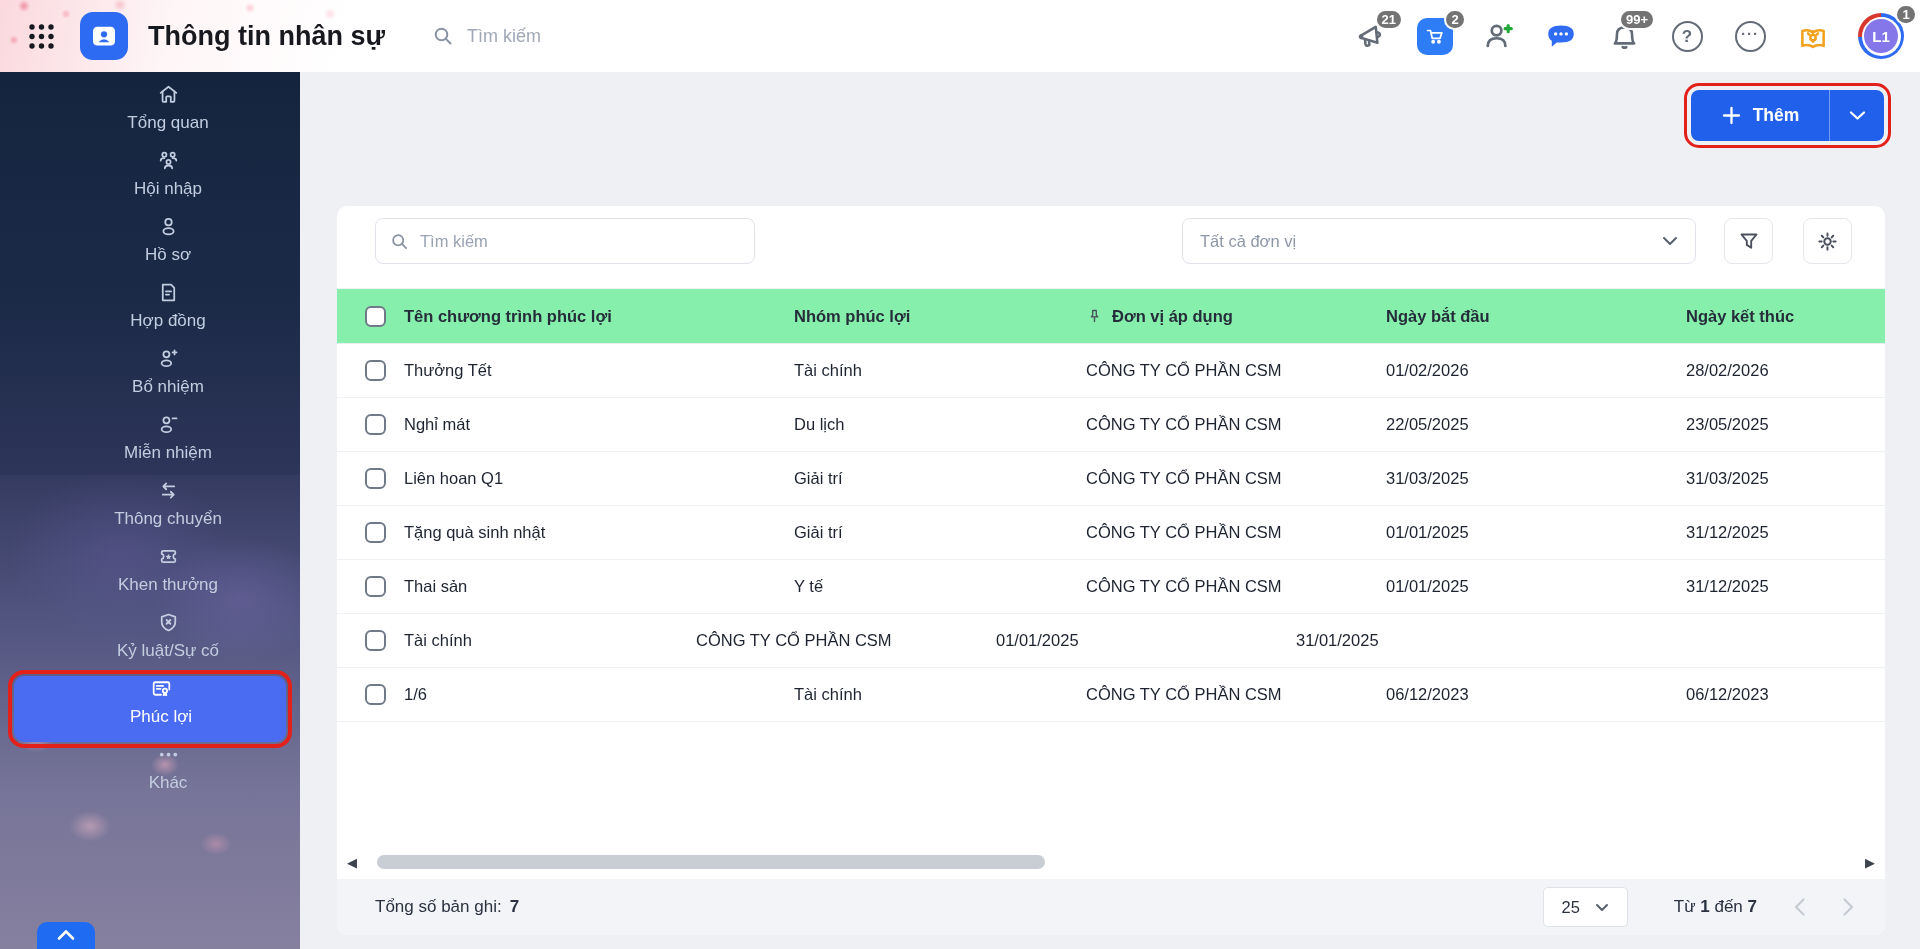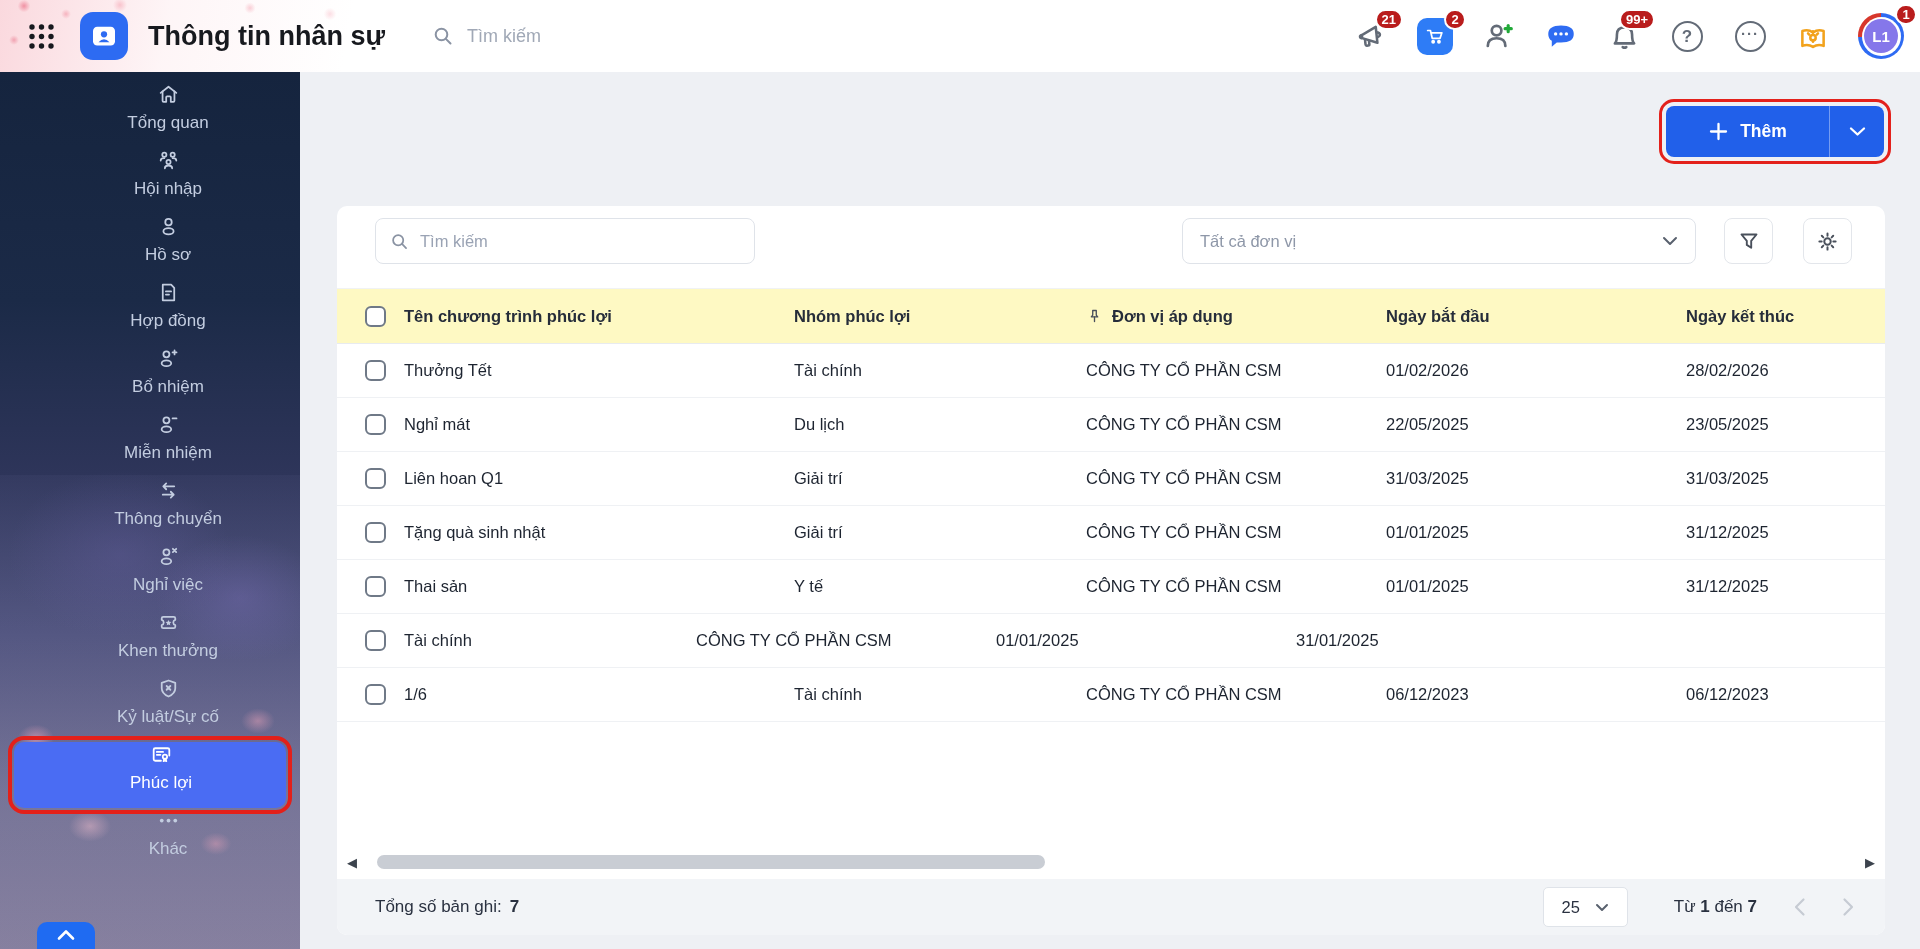--- a/index.html
+++ b/index.html
@@ -20,21 +20,21 @@
       linear-gradient(100deg, rgba(248,196,204,.65) 0%, rgba(252,227,231,.35) 30%, rgba(255,255,255,0) 62%);
   }
   .menu-grid { margin-left:24px; width:34px; height:34px; display:flex; align-items:center; justify-content:center; position:relative; z-index:1; cursor:pointer; }
   .app-icon { margin-left:22px; width:48px; height:48px; border-radius:13px; background:#2d6bf2; display:flex; align-items:center; justify-content:center; position:relative; z-index:1; }
   .app-title { margin-left:20px; font-size:27px; font-weight:700; color:#17191e; position:relative; z-index:1; white-space:nowrap; }
   .top-search { margin-left:46px; display:flex; align-items:center; gap:12px; position:relative; z-index:1; }
   .top-search input { border:none; outline:none; font-size:18px; color:#333; width:220px; background:transparent; font-family:inherit; }
   .top-search input::placeholder { color:#a0a8b6; }
   .top-actions { position:absolute; right:16px; top:0; height:72px; display:flex; align-items:center; gap:27px; z-index:2; }
   .action { position:relative; width:36px; height:36px; display:flex; align-items:center; justify-content:center; cursor:pointer; }
-  .badge { position:absolute; top:-9px; right:-13px; min-width:22px; height:21px; background:#b91c1c; color:#fff; font-size:13px; font-weight:700;
+  .badge { position:absolute; top:-9px; right:-13px; min-width:22px; height:21px; background:#737373; color:#fff; font-size:13px; font-weight:700;
            border-radius:11px; border:2px solid #fff; display:flex; align-items:center; justify-content:center; padding:0 5px; line-height:1; }
   .cart-tile { width:37px; height:37px; background:#2e7cf6; border-radius:10px; display:flex; align-items:center; justify-content:center; }
   .chat-tile { width:37px; height:34px; }
   .circle-glyph { width:31px; height:31px; border:2.5px solid #636b77; border-radius:50%; display:flex; align-items:center; justify-content:center;
                   color:#636b77; font-weight:700; font-size:17px; line-height:1; }
   .circle-glyph.dots { font-size:15px; letter-spacing:1px; padding-bottom:6px; }
   .avatar { width:46px; height:46px; border-radius:50%; background:conic-gradient(#2e6bf3 0deg 268deg, #d7372c 268deg 360deg); position:relative; }
   .avatar-gap { position:absolute; inset:3.5px; border-radius:50%; background:#fff; }
   .avatar-core { position:absolute; inset:6px; border-radius:50%; background:#8577ea; display:flex; align-items:center; justify-content:center;
                  color:#fff; font-size:15px; font-weight:700; }
@@ -57,38 +57,38 @@
   .nav-item { height:66px; display:flex; align-items:center; gap:6px; padding-left:36px; color:#c3cde0; font-size:17px; cursor:pointer; position:relative;flex-direction:column; }
   .nav-item .nico { width:25px; height:25px; flex:none; }
   .nav-item.active { margin:0 14px; padding-left:22px; border-radius:10px; background:#4a6cf3; color:#fff; outline:4px solid #e3201a; outline-offset:2px; }
   .collapse-btn { position:absolute; left:20px; right:16px; bottom:15px; height:50px; border-radius:12px; background:rgba(255,255,255,.17);
                   display:flex; align-items:center; justify-content:center; gap:13px; color:#e9edf6; font-size:17px; cursor:pointer; }
   .expand-btn { position:absolute; left:37px; bottom:0; width:58px; height:27px; border-radius:10px 10px 0 0; background:#1f6bf2;
                 display:flex; justify-content:center; padding-top:7px; cursor:pointer; z-index:2; }
 
   
   .main { position:absolute; left:300px; top:72px; right:0; bottom:0; }
-  .add-btn { position:absolute; top:34px; right:36px; height:51px; width:218px; background:#2160ea; border-radius:8px; display:flex; align-items:stretch;
+  .add-btn { position:absolute; top:18px; right:36px; height:51px; width:193px; background:#2160ea; border-radius:8px; display:flex; align-items:stretch;
              color:#fff; outline:3px solid #e3211b; outline-offset:4px; cursor:pointer; }
   .add-main { flex:1; display:flex; align-items:center; justify-content:center; gap:11px; font-size:17.5px; font-weight:700; }
   .add-divider { width:1px; background:rgba(255,255,255,.38); }
   .add-caret { width:54px; display:flex; align-items:center; justify-content:center; }
 
   .card { position:absolute; left:37px; right:35px; top:134px; bottom:14px; background:#fff; border-radius:10px; overflow:hidden; }
   .filter-row { display:flex; align-items:center; padding:12px 33px 0 38px; }
   .search-box { width:380px; height:46px; border:1px solid #dfe3e9; border-radius:8px; display:flex; align-items:center; padding:0 13px; gap:10px; background:#fff; }
   .search-box input { flex:1; border:none; outline:none; font-size:16.5px; color:#333; font-family:inherit; background:transparent; }
   .search-box input::placeholder { color:#9aa3b4; }
   .unit-select { margin-left:auto; width:514px; height:46px; border:1px solid #dfe3e9; border-radius:8px; display:flex; align-items:center; padding:0 17px; cursor:pointer; }
   .unit-select .val { color:#8e97a8; font-size:16.5px; }
   .icon-btn { width:49px; height:46px; border:1px solid #e3e6eb; border-radius:8px; display:flex; align-items:center; justify-content:center; cursor:pointer; background:#fff; }
   .icon-btn.f { margin-left:28px; } .icon-btn.g { margin-left:30px; }
 
   .table { margin-top:24px; }
-  .thead { display:flex; align-items:center; height:56px; background:#fef9c3; border-top:1px solid #f0f2f4; border-bottom:1px solid #e8ebef;
+  .thead { display:flex; align-items:center; height:56px; background:#86efac; border-top:1px solid #f0f2f4; border-bottom:1px solid #e8ebef;
            font-weight:700; color:#262d3a; font-size:16.5px; }
   .trow { display:flex; align-items:center; height:54px; border-bottom:1px solid #eff1f4; font-size:16.5px; color:#1d2430; }
   .c0 { flex:0 0 67px; padding-left:28px; display:flex; align-items:center; }
   .c1 { flex:0 0 390px; } .c2 { flex:0 0 292px; }
   .c3 { flex:0 0 300px; display:flex; align-items:center; gap:9px; }
   .c4 { flex:0 0 300px; } .c5 { flex:0 0 118px; white-space:nowrap; overflow:hidden; }
   .checkbox { width:21px; height:21px; border:2px solid #6f7987; border-radius:6px; background:#fff; cursor:pointer; }
 
   .hscroll { position:absolute; left:8px; right:8px; bottom:64px; height:18px; display:flex; align-items:center; }
   .scroll-arrow { color:#3c434d; font-size:13px; line-height:1; cursor:pointer; width:14px; text-align:center; }
@@ -265,28 +265,20 @@
     </div>
 
     <div class="nav-item">
       <svg class="nico" viewBox="0 0 24 24" fill="none" stroke="currentColor" stroke-width="1.7" stroke-linecap="round" stroke-linejoin="round">
         <path d="M17.5 8 H7 M9.8 5.2 L7 8 L9.8 10.8"></path>
         <path d="M6.5 16 H17 M14.2 13.2 L17 16 L14.2 18.8"></path>
       </svg>
       <span>Thông chuyển</span>
     </div>
 
-    <div class="nav-item">
-      <svg class="nico" viewBox="0 0 24 24" fill="none" stroke="currentColor" stroke-width="1.7" stroke-linecap="round">
-        <circle cx="10" cy="8" r="2.9"></circle>
-          <ellipse cx="10" cy="16.6" rx="4.6" ry="2.8"></ellipse>
-        <path d="M16.2 4.6 L19.4 7.8 M19.4 4.6 L16.2 7.8"></path>
-      </svg>
-      <span>Nghỉ việc</span>
-    </div>
 
     <div class="nav-item">
       <svg class="nico" viewBox="0 0 24 24" fill="none" stroke="currentColor" stroke-width="1.7" stroke-linejoin="round">
         <path d="M7 6.5 H17 Q18.5 6.5 18.5 8 V9.5 Q16.6 10 16.6 12 Q16.6 14 18.5 14.5 V16 Q18.5 17.5 17 17.5 H7 Q5.5 17.5 5.5 16 V14.5 Q7.4 14 7.4 12 Q7.4 10 5.5 9.5 V8 Q5.5 6.5 7 6.5 Z"></path>
         <path d="M12 9.6 l.85 1.7 1.85.28 -1.35 1.3 .32 1.85 -1.67 -.88 -1.67.88 .32-1.85 -1.35-1.3 1.85-.28 Z" fill="currentColor" stroke="none"></path>
       </svg>
       <span>Khen thưởng</span>
     </div>
 
     <div class="nav-item">

